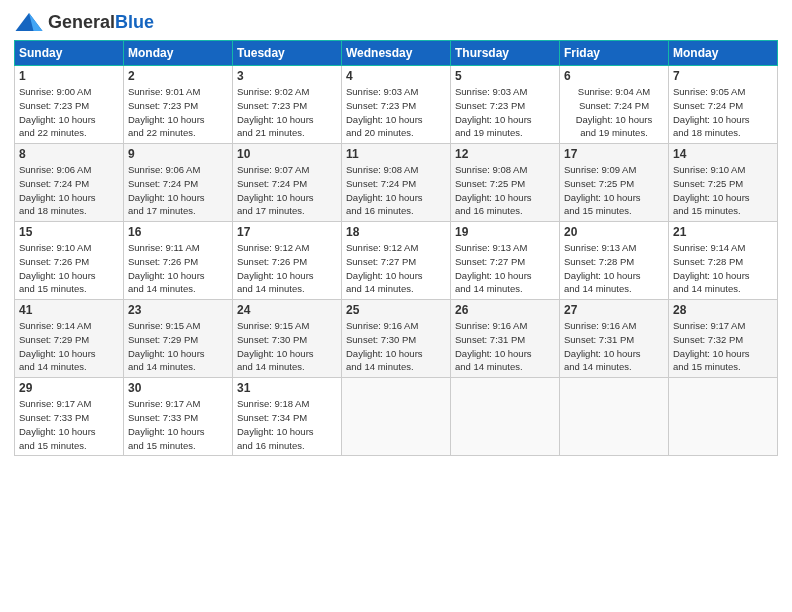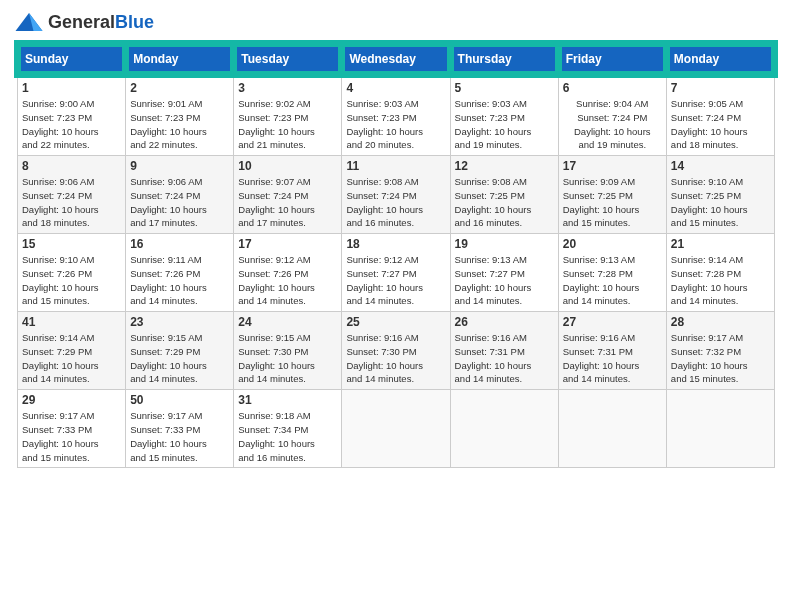--- a/index.html
+++ b/index.html
@@ -46,21 +46,21 @@
       border-collapse: collapse;
       table-layout: fixed;
     }
     .calendar thead tr th {
       background-color: #1565c0;
       color: #fff;
       font-size: 12px;
       font-weight: bold;
       padding: 5px 4px;
       text-align: left;
-      border: 7px solid #14b8a6;
+      border: 1px solid #14b8a6;
     }
     .calendar tbody tr td {
       vertical-align: top;
       border: 1px solid #ccc;
       padding: 3px 4px;
       font-size: 9.5px;
       color: #333;
       height: 78px;
       background: #fff;
     }
@@ -315,21 +315,21 @@
         </tr>
         <tr>
           <td>
             <span class="day-num">29</span>
             <div class="day-info" style="white-space: pre-line;">Sunrise: 9:17 AM
 Sunset: 7:33 PM
 Daylight: 10 hours
 and 15 minutes.</div>
           </td>
           <td>
-            <span class="day-num">50</span>
+            <span class="day-num">30</span>
             <div class="day-info" style="white-space: pre-line;">Sunrise: 9:17 AM
 Sunset: 7:33 PM
 Daylight: 10 hours
 and 15 minutes.</div>
           </td>
           <td>
             <span class="day-num">31</span>
             <div class="day-info" style="white-space: pre-line;">Sunrise: 9:18 AM
 Sunset: 7:34 PM
 Daylight: 10 hours

